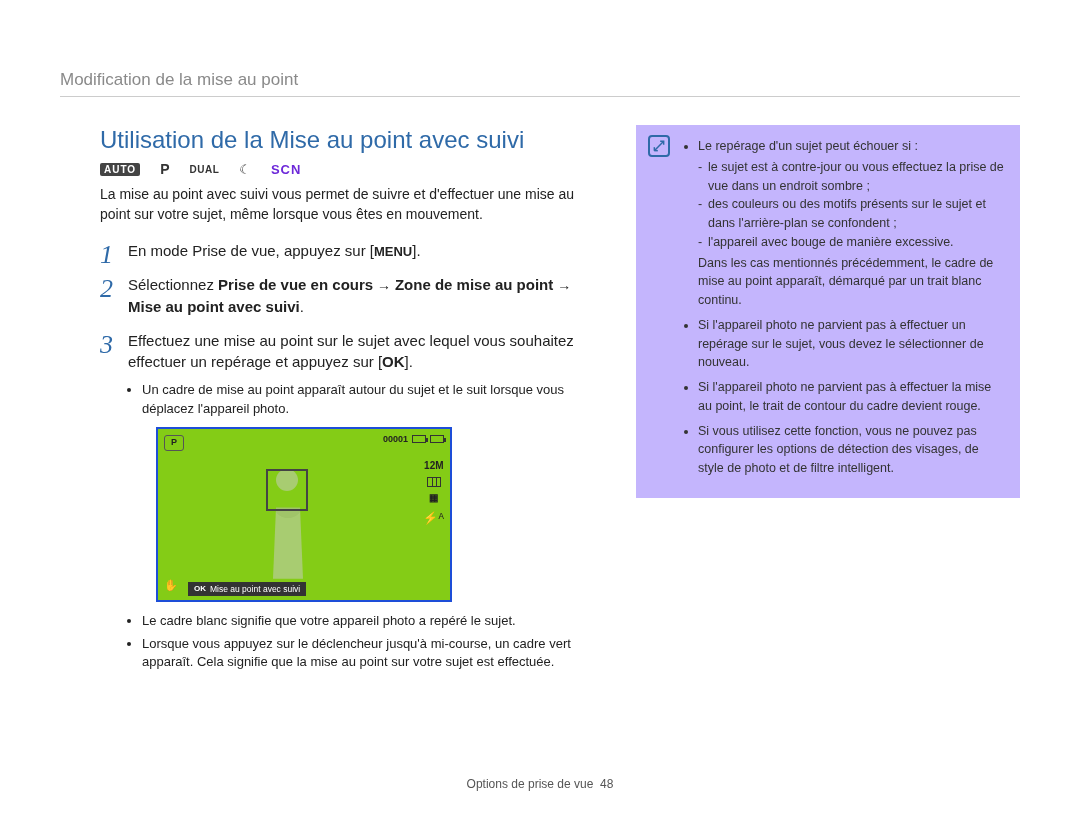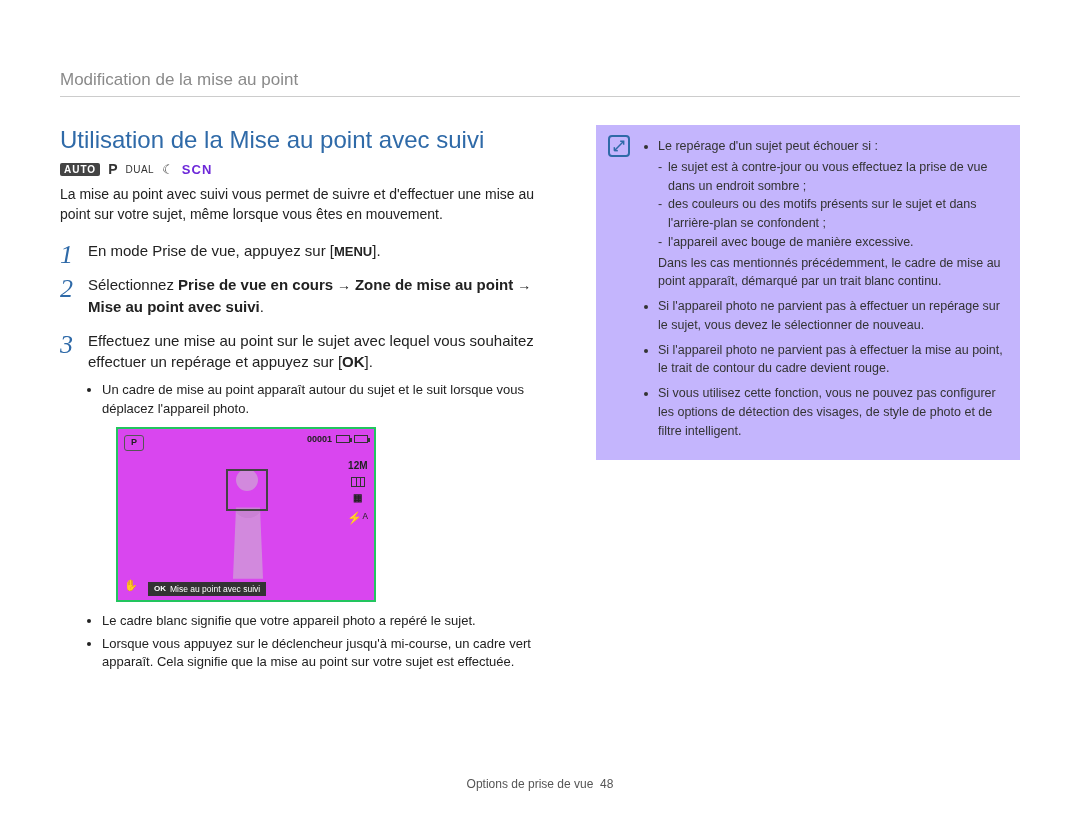--- a/index.html
+++ b/index.html
@@ -22,46 +22,46 @@
     color: #8a8a8a;
     border-bottom: 1px solid #ccc;
     padding-bottom: 6px;
     margin-bottom: 28px;
     font-weight: 300;
   }
   .columns {
     display: flex;
     gap: 36px;
   }
-  .col-left { flex: 0 0 500px; }
+  .col-left { flex: 0 0 500px; margin-left: 40px; }
   .col-right { flex: 1; }
   h1.title {
     font-size: 24px;
     font-weight: 400;
     color: #2f6aa8;
     margin: 0 0 6px 0;
     line-height: 1.25;
   }
   .mode-icons {
     display: flex;
     align-items: center;
-    gap: 8px;
+    gap: 20px;
     margin-bottom: 8px;
   }
   .mode-auto {
     background: #444;
     color: #fff;
     font-size: 10px;
     font-weight: bold;
     padding: 1px 4px;
     border-radius: 2px;
     letter-spacing: 1px;
   }
   .mode-p { font-size: 14px; font-weight: 600; color: #333; }
-  .mode-dual { font-size: 10px; font-weight: 400; color: #333; letter-spacing: 0.5px; }
+  .mode-dual { font-size: 10px; font-weight: 700; color: #333; letter-spacing: 0.5px; }
   .mode-night { font-size: 13px; color: #333; }
   .mode-scn { font-size: 13px; font-weight: 700; color: #6d28d9; letter-spacing: 1px; }
   .intro {
     font-size: 14px;
     line-height: 1.4;
     margin: 0 0 16px 0;
   }
   ol.steps {
     list-style: none;
     padding: 0;
@@ -97,24 +97,24 @@
   ul.sub {
     list-style: disc;
     margin: 8px 0 8px 14px;
     padding: 0;
     font-size: 13px;
     line-height: 1.45;
   }
   ul.sub li { margin-bottom: 4px; }
 
   .camera-screen {
-    width: 260px;
+    width: 296px;
     height: 175px;
-    border: 2px solid #22c55e;
-    background: #d946ef;
+    border: 2px solid #1d4ed8;
+    background: #84cc16;
     margin: 6px 0 10px 28px;
     position: relative;
   }
   .cs-topleft {
     position: absolute;
     top: 6px; left: 6px;
     width: 20px; height: 16px;
     border: 1px solid #555; border-radius: 3px;
     display: flex; align-items: center; justify-content: center;
   }

